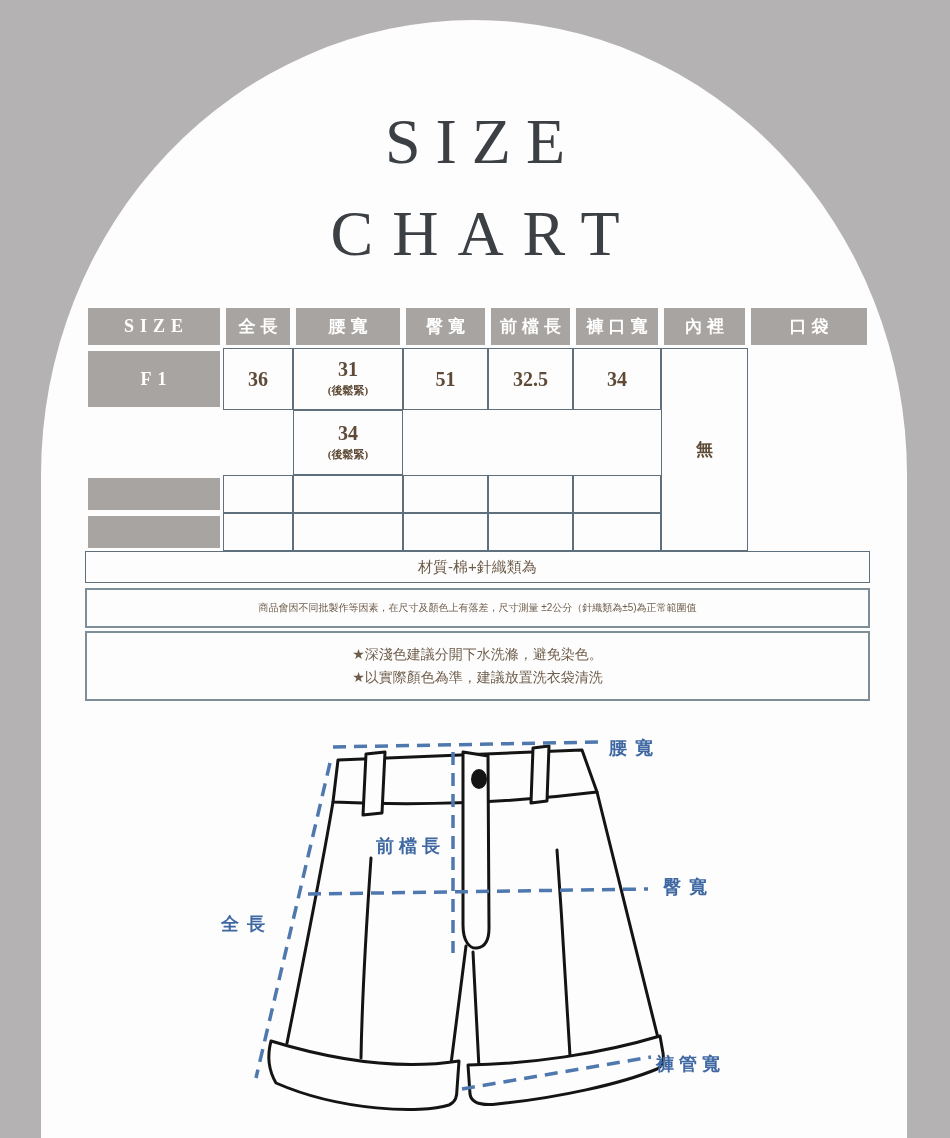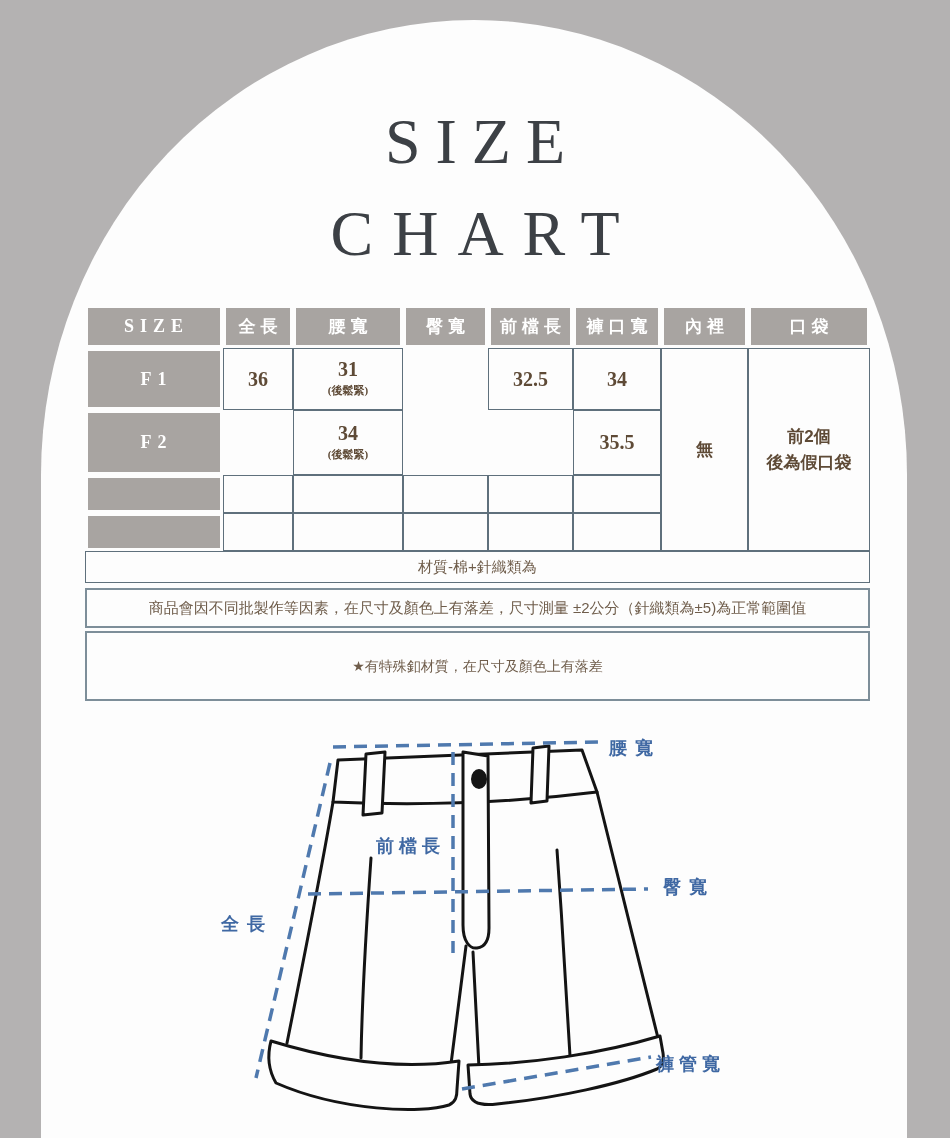--- a/index.html
+++ b/index.html
@@ -30,21 +30,21 @@
      font-family:"Liberation Serif","DejaVu Serif",serif;font-size:20px;}
   .d .sub{font-family:Liberation Serif, serif;font-size:11px;line-height:19px;}
   .d .cjk{font-family:"Liberation Sans","DejaVu Sans",sans-serif;font-size:17px;line-height:26px;}
   .mat{border:1px solid #5f707c;color:#6f5d4b;font-weight:400;font-size:15px;
        font-family:"Liberation Sans","DejaVu Sans",sans-serif;}
 
   
   .note-box{position:absolute;left:85px;width:785px;box-sizing:border-box;
       border:2px solid #7d8e99;background:#fdfdfd;color:#6f5d4b;
       display:flex;flex-direction:column;align-items:center;justify-content:center;text-align:center;}
-  .note1{top:588px;height:40px;font-size:15px;}
+  .note1{top:588px;height:40px;font-size:10px;}
   .note2{top:631px;height:70px;font-size:14px;line-height:23px;}
 
   
   .diagram{position:absolute;left:200px;top:715px;width:560px;height:400px;}
   .blk{stroke:#141414;stroke-width:3;fill:none;stroke-linecap:round;stroke-linejoin:round;}
   .blkf{stroke:#141414;stroke-width:3;fill:#fdfdfd;stroke-linejoin:round;}
   .dash{stroke:#4f79ae;stroke-width:3.5;fill:none;stroke-dasharray:13 8;}
   .mlabel{fill:#3f68a3;font-weight:700;font-size:18px;
           font-family:"Liberation Sans","DejaVu Sans",sans-serif;}
 </style>
@@ -69,37 +69,32 @@
     <div class="cell g" style="grid-area:1/6/2/7">褲口寬</div>
     <div class="cell g" style="grid-area:1/7/2/8">內裡</div>
     <div class="cell g" style="grid-area:1/8/2/9">口袋</div>
 
     <div class="cell g serif" style="grid-area:2/1/3/2">F1</div>
     <div class="cell d" style="grid-area:2/2/3/3">36</div>
     <div class="cell d" style="grid-area:2/3/3/4">
       <span>31</span>
       <span class="sub">(後鬆緊)</span>
     </div>
+    <div class="cell d" style="grid-area:2/4/3/5">51</div>
     <div class="cell d" style="grid-area:2/5/3/6">32.5</div>
     <div class="cell d" style="grid-area:2/6/3/7">34</div>
 
     <div class="cell d" style="grid-area:2/7/6/8">
       <span class="cjk">無</span>
     </div>
-    <div class="cell d" style="grid-area:2/8/6/9">
-      <span class="cjk">前2個</span>
-      <span class="cjk">後為假口袋</span>
-    </div>
 
-    <div class="cell g serif" style="grid-area:3/1/4/2">F2</div>
     <div class="cell d" style="grid-area:3/3/4/4">
       <span>34</span>
       <span class="sub">(後鬆緊)</span>
     </div>
-    <div class="cell d" style="grid-area:3/6/4/7">35.5</div>
 
     <div class="cell g" style="grid-area:4/1/5/2"></div>
     <div class="cell d" style="grid-area:4/2/5/3"></div>
     <div class="cell d" style="grid-area:4/3/5/4"></div>
     <div class="cell d" style="grid-area:4/4/5/5"></div>
     <div class="cell d" style="grid-area:4/5/5/6"></div>
     <div class="cell d" style="grid-area:4/6/5/7"></div>
 
     <div class="cell g" style="grid-area:5/1/6/2"></div>
     <div class="cell d" style="grid-area:5/2/6/3"></div>
@@ -107,21 +102,22 @@
     <div class="cell d" style="grid-area:5/4/6/5"></div>
     <div class="cell d" style="grid-area:5/5/6/6"></div>
     <div class="cell d" style="grid-area:5/6/6/7"></div>
 
     <div class="cell mat" style="grid-area:6/1/7/9">材質-棉+針織類為</div>
   </div>
 
   <div class="note-box note1">商品會因不同批製作等因素，在尺寸及顏色上有落差，尺寸測量 ±2公分（針織類為±5)為正常範圍值</div>
 
   <div class="note-box note2">
-    <div>★有特殊釦材質，在尺寸及顏色上有落差</div>
+    <div>★深淺色建議分開下水洗滌，避免染色。</div>
+    <div>★以實際顏色為準，建議放置洗衣袋清洗</div>
   </div>
 
   <svg class="diagram" viewBox="200 715 560 400" xmlns="http://www.w3.org/2000/svg">
 
     <g>
       <path class="blk" d="M333,802 C322,868 304,958 287,1043"></path>
       <path class="blk" d="M597,792 C614,860 638,958 658,1038"></path>
       <path class="blk" d="M466,946 L451,1064"></path>
       <path class="blk" d="M473,952 L479,1068"></path>
       <path class="blk" d="M371,858 C366,930 362,1000 361,1058"></path>

